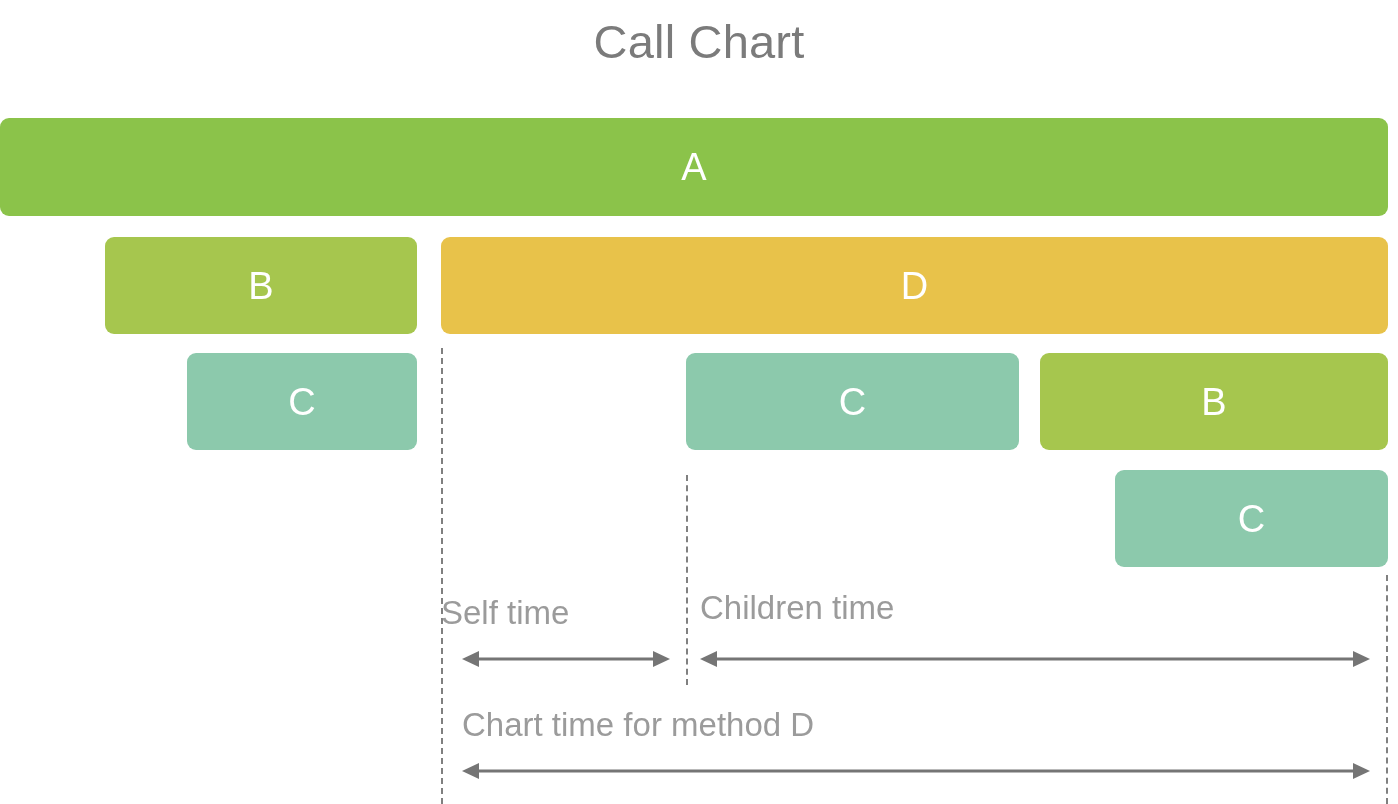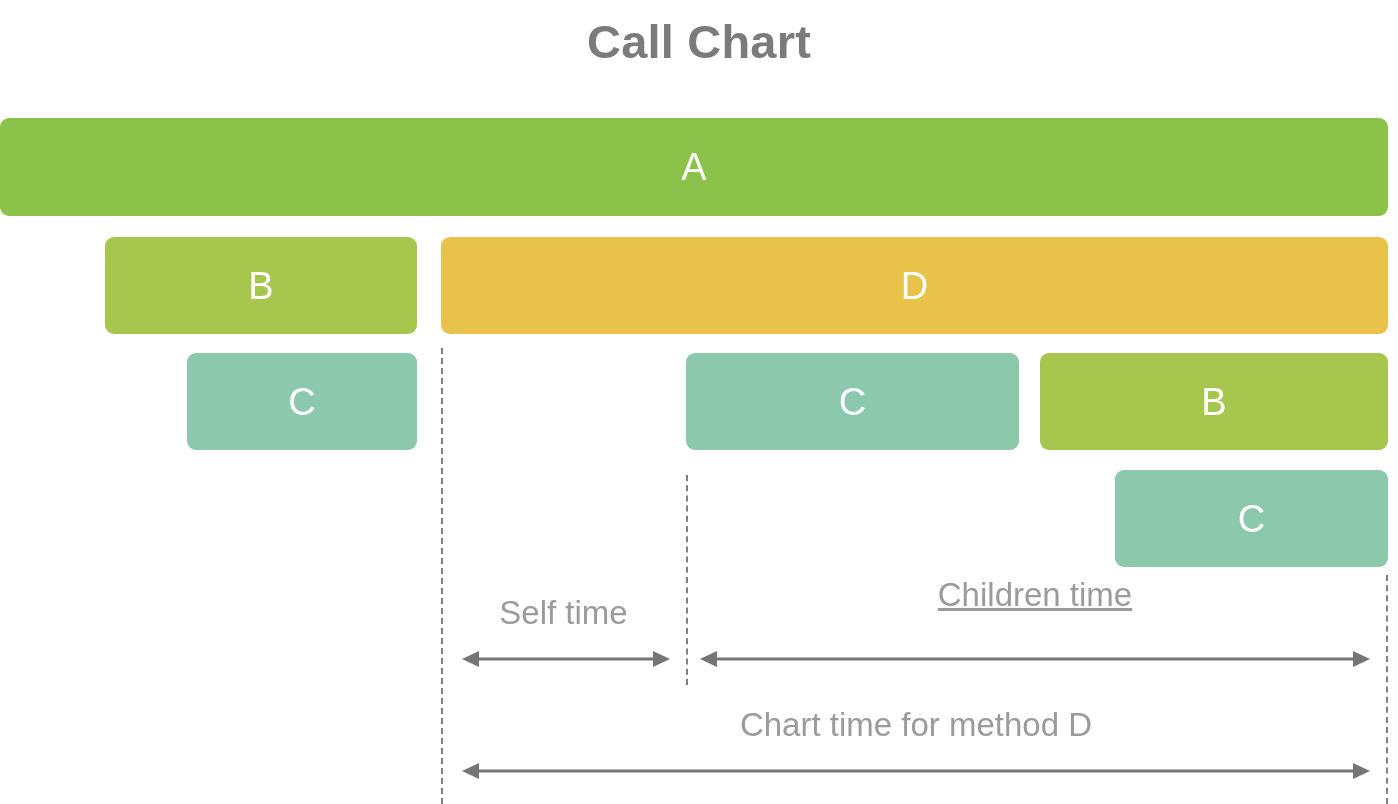--- a/index.html
+++ b/index.html
@@ -19,21 +19,21 @@
     height: 804px;
     background: #ffffff;
   }
   #chart-title {
     position: absolute;
     left: 0;
     top: 10px;
     width: 1398px;
     text-align: center;
     font-size: 47px;
-    font-weight: 700;
+    font-weight: 400;
     color: #7b7b7b;
     letter-spacing: 0.2px;
     line-height: 64px;
   }
   .bar {
     position: absolute;
     border-radius: 9px;
     color: #ffffff;
     font-size: 38px;
     font-weight: 400;
@@ -51,21 +51,20 @@
   }
   .dashline {
     position: absolute;
     width: 0;
     border-left: 2px dashed #808080;
   }
   .annot-label {
     position: absolute;
     color: #9b9b9b;
     font-size: 33px;
-    text-align: center;
     line-height: 40px;
     white-space: nowrap;
   }
   .arrow-svg {
     position: absolute;
     overflow: visible;
   }
 </style>
 </head>
 <body>
@@ -102,21 +101,21 @@
       <div class="dashline" style="left: 686px; top: 475px; height: 210px;"></div>
       <div class="dashline" style="left: 1386px; top: 575px; height: 229px;"></div>
     </div>
   <div id="measures-layer">
       <div class="annot-label" style="left: 441px; top: 593px; width: 245px;">Self time</div>
       <svg class="arrow-svg" width="208" height="26" style="left: 462px; top: 646px;">
         <line x1="17" y1="13" x2="191" y2="13" stroke="#757575" stroke-width="3"></line>
         <polygon points="0,13 17,5 17,21" fill="#757575"></polygon>
         <polygon points="208,13 191,5 191,21" fill="#757575"></polygon>
       </svg>
-      <div class="annot-label" style="left: 700px; top: 575px; width: 670px; text-decoration: underline;">Children time</div>
+      <div class="annot-label" style="left: 700px; top: 588px; width: 670px;">Children time</div>
       <svg class="arrow-svg" width="670" height="26" style="left: 700px; top: 646px;">
         <line x1="17" y1="13" x2="653" y2="13" stroke="#757575" stroke-width="3"></line>
         <polygon points="0,13 17,5 17,21" fill="#757575"></polygon>
         <polygon points="670,13 653,5 653,21" fill="#757575"></polygon>
       </svg>
       <div class="annot-label" style="left: 462px; top: 705px; width: 908px;">Chart time for method D</div>
       <svg class="arrow-svg" width="908" height="26" style="left: 462px; top: 758px;">
         <line x1="17" y1="13" x2="891" y2="13" stroke="#757575" stroke-width="3"></line>
         <polygon points="0,13 17,5 17,21" fill="#757575"></polygon>
         <polygon points="908,13 891,5 891,21" fill="#757575"></polygon>

